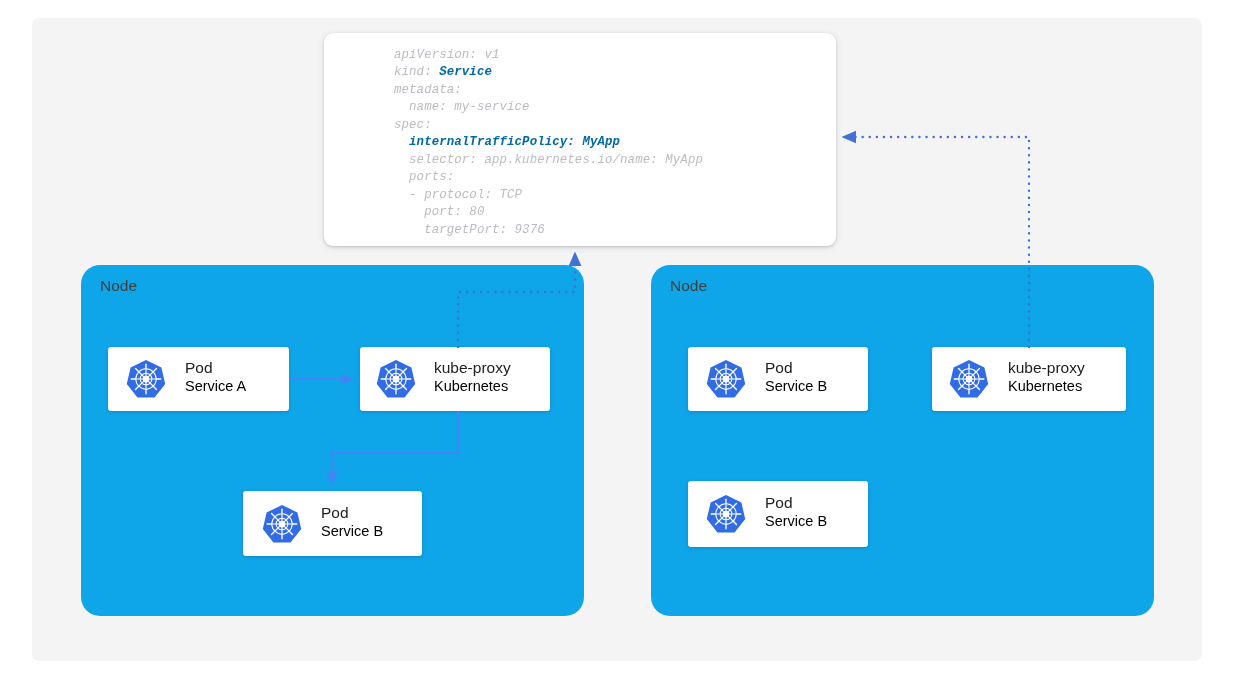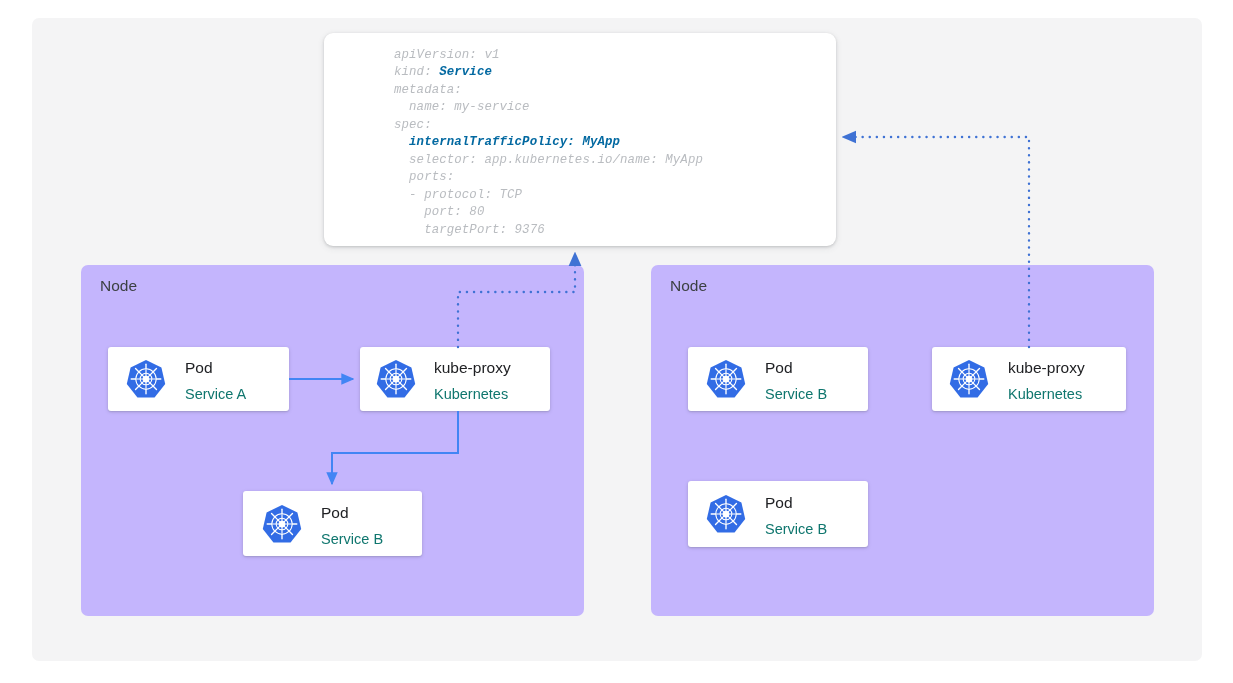--- a/index.html
+++ b/index.html
@@ -55,22 +55,22 @@
   }
   #code-text b {
     color: #0369a1;
     font-weight: bold;
     font-style: italic;
   }
 
   
   .node-box {
     position: absolute;
-    background: #c4b5fd;
-    border-radius: 7px;
+    background: #0ea5e9;
+    border-radius: 19px;
     text-decoration: underline;
   }
   #node-left  { left: 81px;  top: 265px; width: 503px; height: 351px; }
   #node-right { left: 651px; top: 265px; width: 503px; height: 351px; }
   .node-label {
     position: absolute;
     left: 19px;
     top: 12px;
     font-size: 15.5px;
     color: #3c4043;
@@ -88,31 +88,30 @@
   .card .k8s-icon {
     position: absolute;
     width: 40px;
     height: 40px;
   }
   .card .card-text {
     position: absolute;
     display: flex;
     flex-direction: column;
     justify-content: center;
-    gap: 8px;
   }
   .card-title {
     font-size: 15.5px;
     color: #202124;
     line-height: 19px;
     white-space: nowrap;
   }
   .card-sub {
     font-size: 14.5px;
-    color: #0f766e;
+    color: #000000;
     line-height: 19px;
     white-space: nowrap;
   }
 
   #card-pod-a        { left: 108px; top: 347px; width: 181px; height: 64px; }
   #card-kube-proxy-l { left: 360px; top: 347px; width: 190px; height: 64px; }
   #card-pod-b-l      { left: 243px; top: 491px; width: 179px; height: 65px; }
   #card-pod-b-r1     { left: 688px; top: 347px; width: 180px; height: 64px; }
   #card-kube-proxy-r { left: 932px; top: 347px; width: 194px; height: 64px; }
   #card-pod-b-r2     { left: 688px; top: 481px; width: 180px; height: 66px; }

